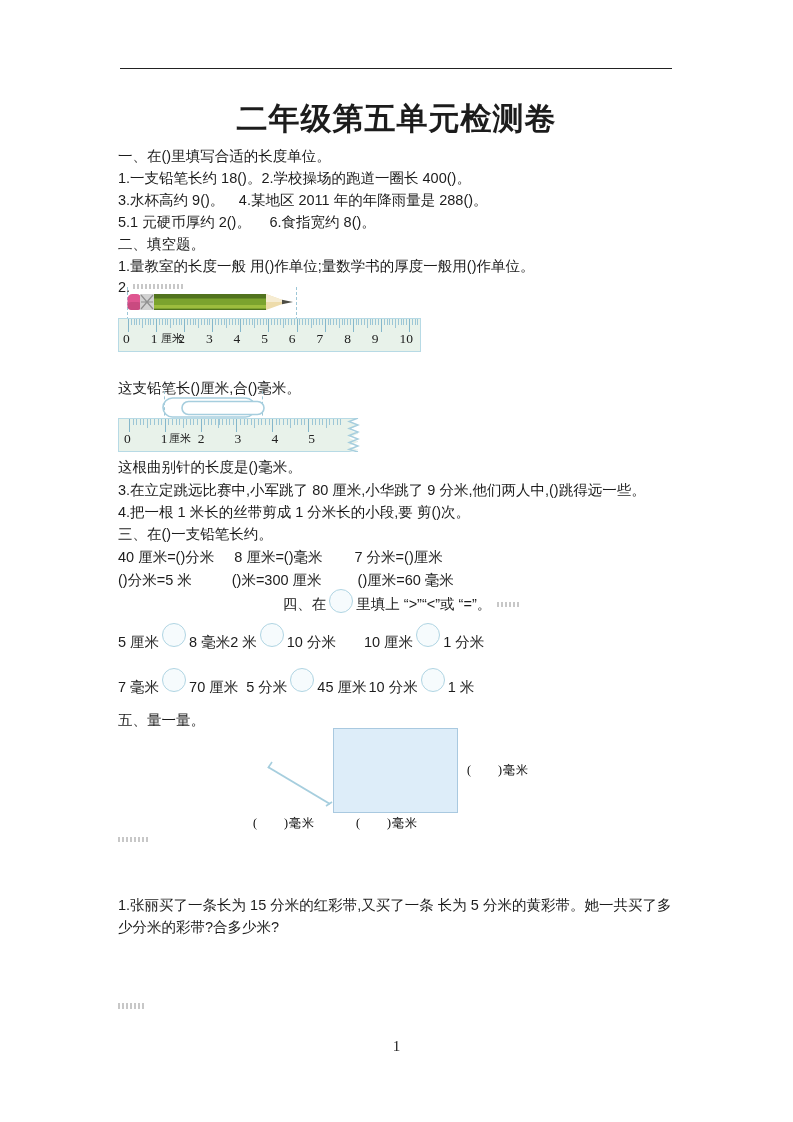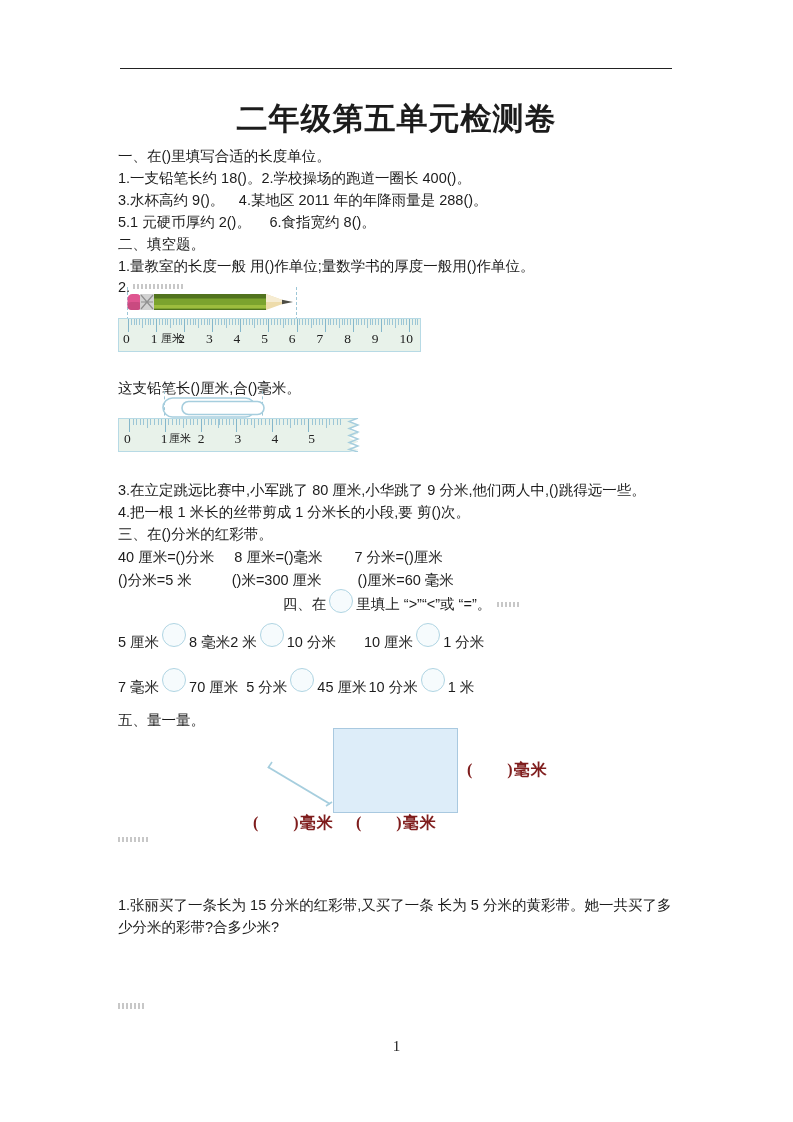--- a/index.html
+++ b/index.html
@@ -25,21 +25,21 @@
   .runit{position:absolute;bottom:3px;font-family:"Liberation Serif",serif;font-size:11px;color:#222;}
   
   .cmp-row{left:118px;display:flex;align-items:center;}
   .circle{display:inline-block;width:22px;height:22px;border:1.3px solid #b0d5e3;border-radius:50%;
           background:#f6fbfd;position:relative;top:-7px;margin:0 3px;flex:none;}
   .h4flex{display:flex;align-items:center;justify-content:center;}
   .h4flex .circle{top:-3px;}
   .grp{display:flex;align-items:center;}
   
   .mrect{position:absolute;background:#ddedf9;border:1px solid #a9c9e0;box-sizing:border-box;}
-  .mmlabel{position:absolute;font-family:"Liberation Serif",serif;font-weight:700;font-size:16px;letter-spacing:1px;color:#7f1d1d;}
+  .mmlabel{position:absolute;font-family:"Liberation Serif",serif;font-weight:400;font-size:12px;letter-spacing:1px;color:#000000;}
   
   .smear{position:absolute;height:5px;opacity:.55;
          background:repeating-linear-gradient(90deg,#9a9a9a 0 2px,transparent 2px 4px);}
   .pagenum{top:1036px;left:0;width:793px;text-align:center;font-family:"Liberation Serif",serif;font-size:15px;}
 </style>
 </head>
 <body>
 
 <div class="page">
 
@@ -115,24 +115,25 @@
         <span>4</span>
         <span>5</span>
       </div>
       <div class="runit" style="left:50px">厘米</div>
     </div>
     <svg style="position:absolute;left:228px;top:27px" width="14" height="34" viewBox="0 0 14 34">
       <path d="M12 0 L3 3.5 L12 7 L3 10.5 L12 14 L3 17.5 L12 21 L3 24.5 L12 28 L3 31.5 L12 34" fill="none" stroke="#a6cede" stroke-width="1.4"></path>
     </svg>
   </div>
 
+  <div class="abs tline" style="top:457px">这根曲别针的长度是()毫米。</div>
   <div class="abs tline" style="top:480px">3.在立定跳远比赛中,小军跳了 80 厘米,小华跳了 9 分米,他们两人中,()跳得远一些。</div>
   <div class="abs tline" style="top:502px">4.把一根 1 米长的丝带剪成 1 分米长的小段,要 剪()次。</div>
 
-  <div class="abs tline" style="top:524px">三、在()分米的红彩带。</div>
+  <div class="abs tline" style="top:524px">三、在()一支铅笔长约。</div>
   <div class="abs tline" style="top:547px;display:flex">
     <span>40 厘米=()分米</span>
     <span style="margin-left:20px">8 厘米=()毫米</span>
     <span style="margin-left:32px">7 分米=()厘米</span>
   </div>
   <div class="abs tline" style="top:570px;display:flex">
     <span>()分米=5 米</span>
     <span style="margin-left:40px">()米=300 厘米</span>
     <span style="margin-left:36px">()厘米=60 毫米</span>
   </div>

